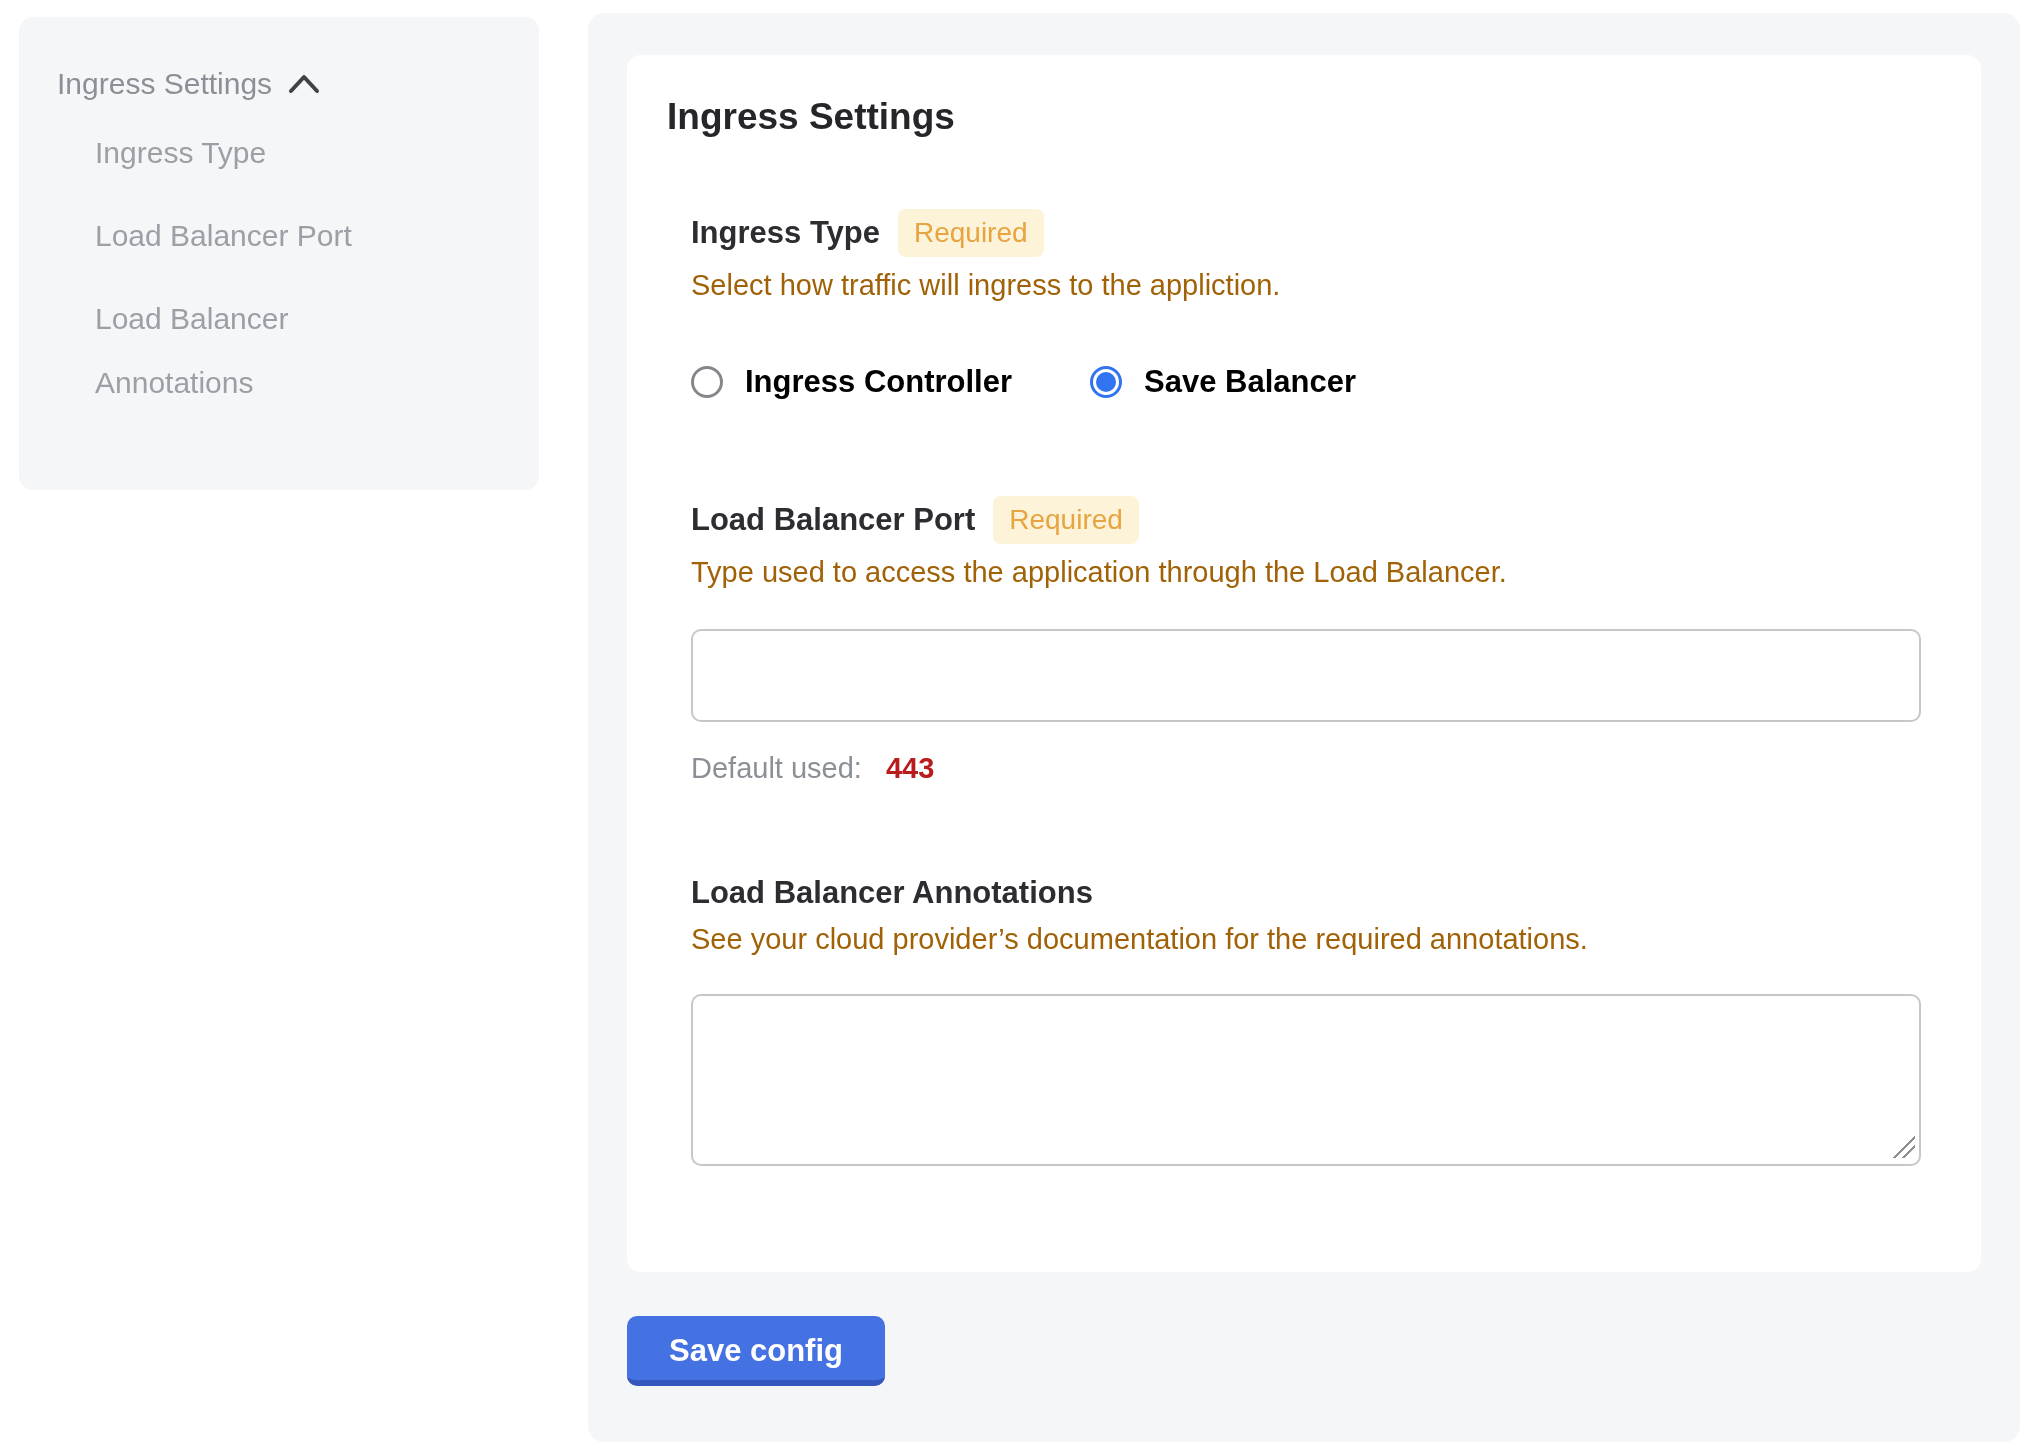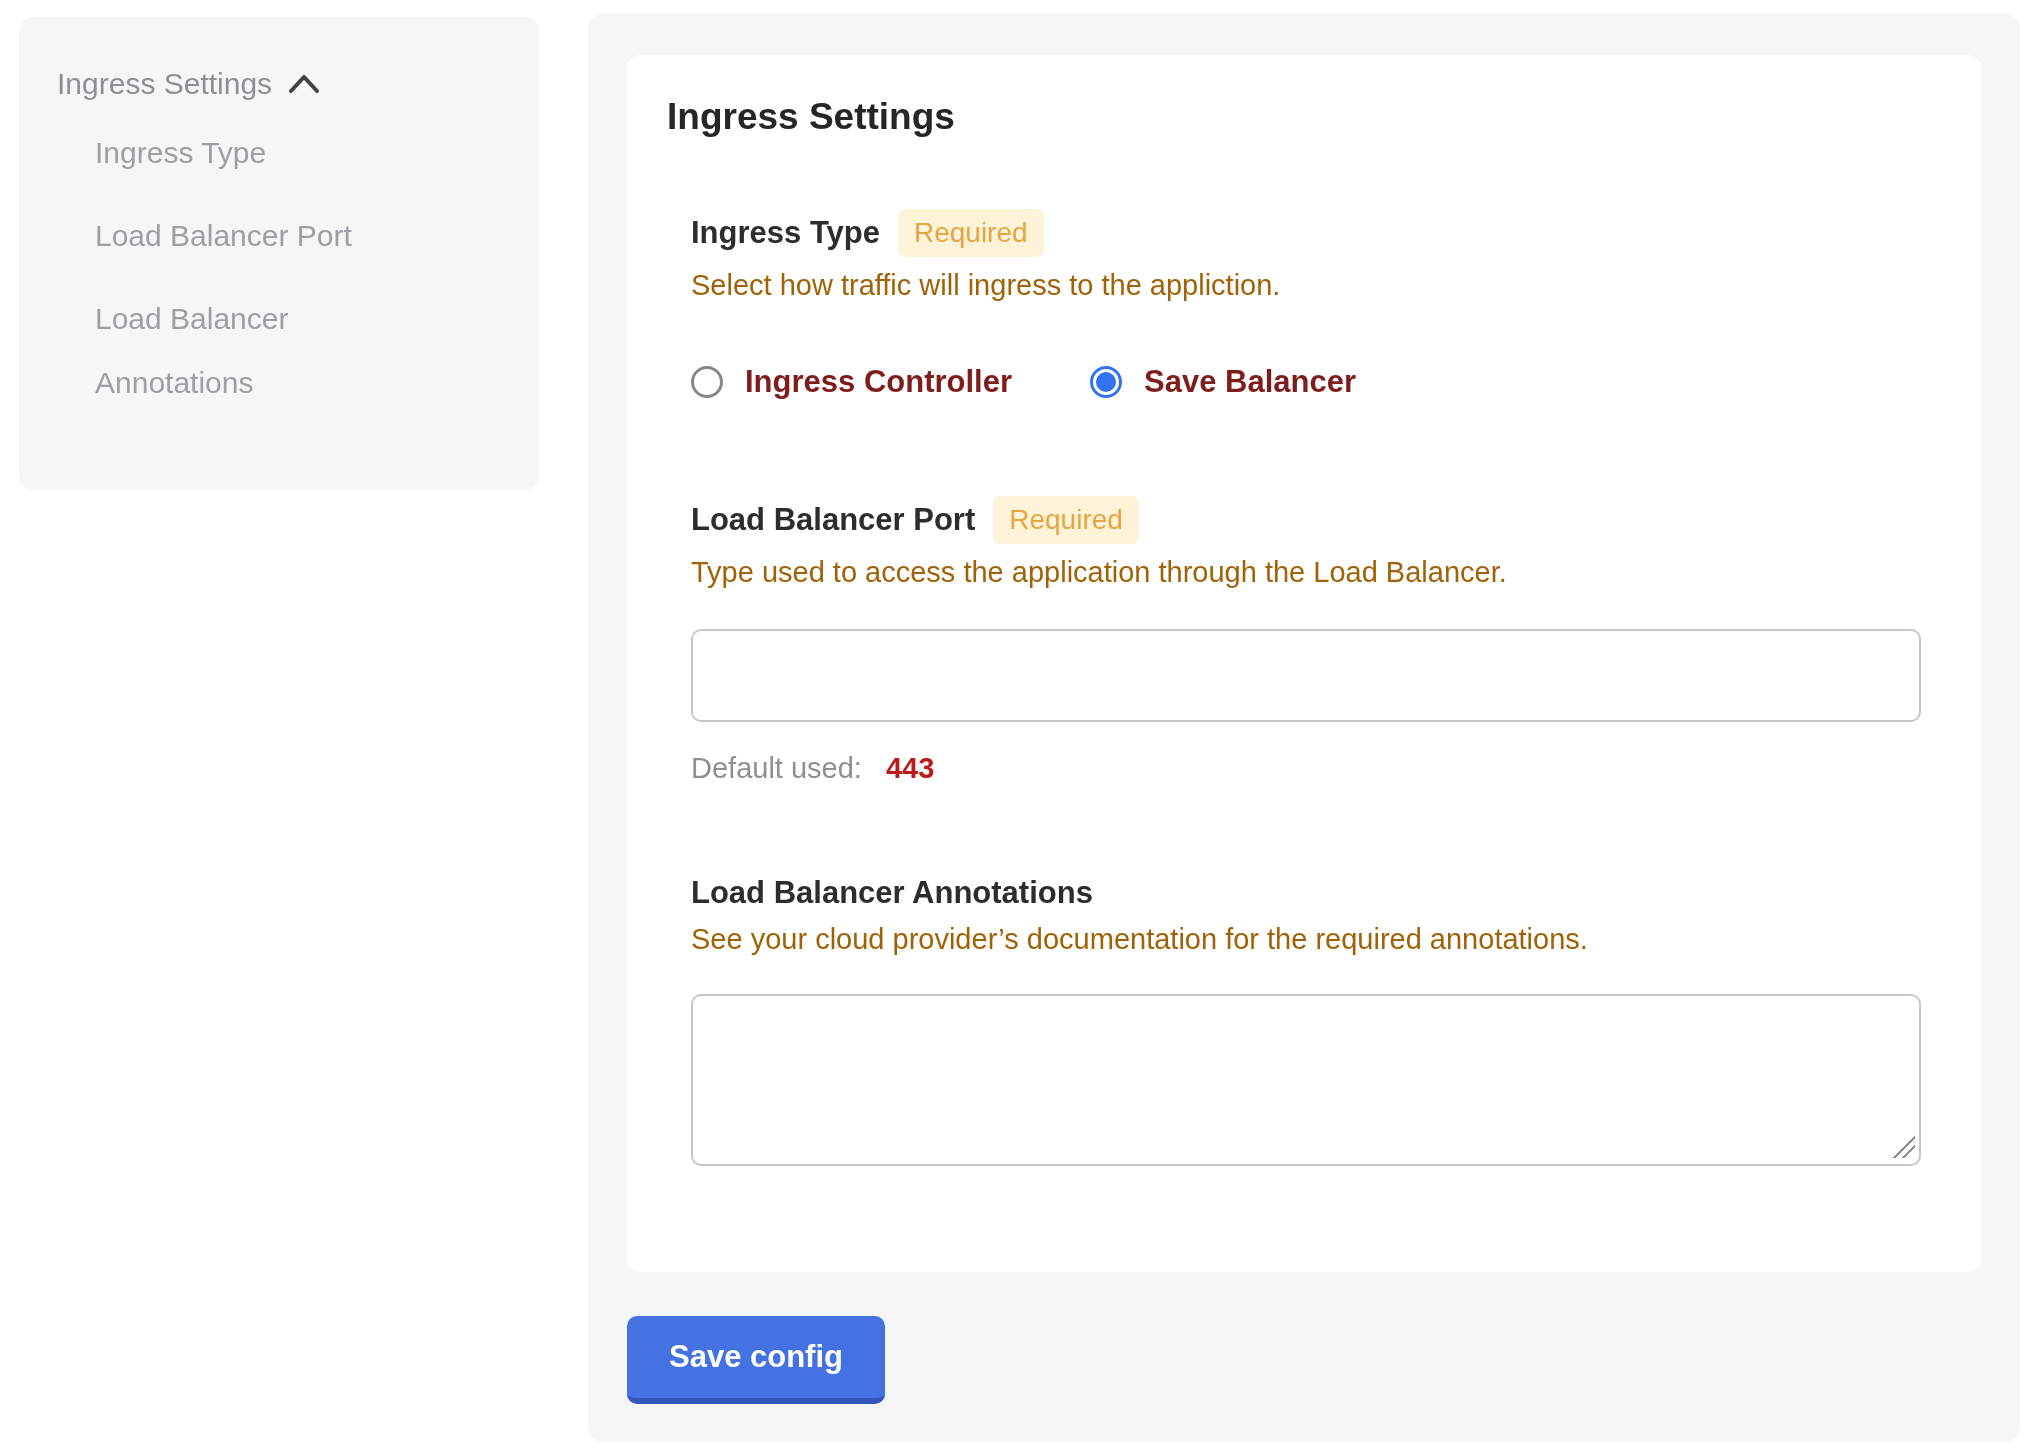--- a/index.html
+++ b/index.html
@@ -43,21 +43,21 @@
   .section-title-row{ display:flex; align-items:center; gap:18px; }
   .section-title{ font-size:31px; font-weight:700; color:#2d2d31; }
   .badge{
     font-size:28px; font-weight:500; color:#e7a440; background:#fcf3d8;
     padding:8px 16px; border-radius:8px;
   }
   .section-desc{ margin-top:12px; font-size:29px; color:#a16207; }
 
   .radio-row{ margin-top:62px; display:flex; align-items:center; gap:78px; }
   .radio-option{ display:flex; align-items:center; gap:22px; cursor:pointer; }
-  .radio-label{ font-size:31px; font-weight:600; color:#7f1d1d; }
+  .radio-label{ font-size:31px; font-weight:600; color:#000000; }
   .radio-circle{
     width:32px; height:32px; border:3px solid #85878c; border-radius:50%;
     position:relative; background:#fff; flex:0 0 auto;
   }
   .radio-circle.checked{ border-color:#3273f1; }
   .radio-circle.checked::after{
     content:""; position:absolute; left:50%; top:50%;
     width:20px; height:20px; margin:-10px 0 0 -10px;
     background:#3273f1; border-radius:50%;
   }
@@ -83,21 +83,21 @@
       linear-gradient(135deg,
         transparent 0 48%, #8d8f93 48% 55%, transparent 55% 70%,
         #8d8f93 70% 77%, transparent 77%);
     pointer-events:none;
   }
 
   .save-button{
     margin-top:44px; display:inline-block; cursor:pointer;
     background:#4472e2; color:#ffffff; font-size:31px; font-weight:700;
     font-family:"Liberation Sans","DejaVu Sans",sans-serif;
-    padding:0 42px; height:88px; line-height:70px;
+    padding:0 42px; height:70px; line-height:70px;
     border:none; border-bottom:6px solid #3457bd; border-radius:10px;
   }
 </style>
 </head>
 <body>
 
 <nav class="sidebar">
   <div class="sidebar-header">
     <span>Ingress Settings</span>
     <span class="chevron">

